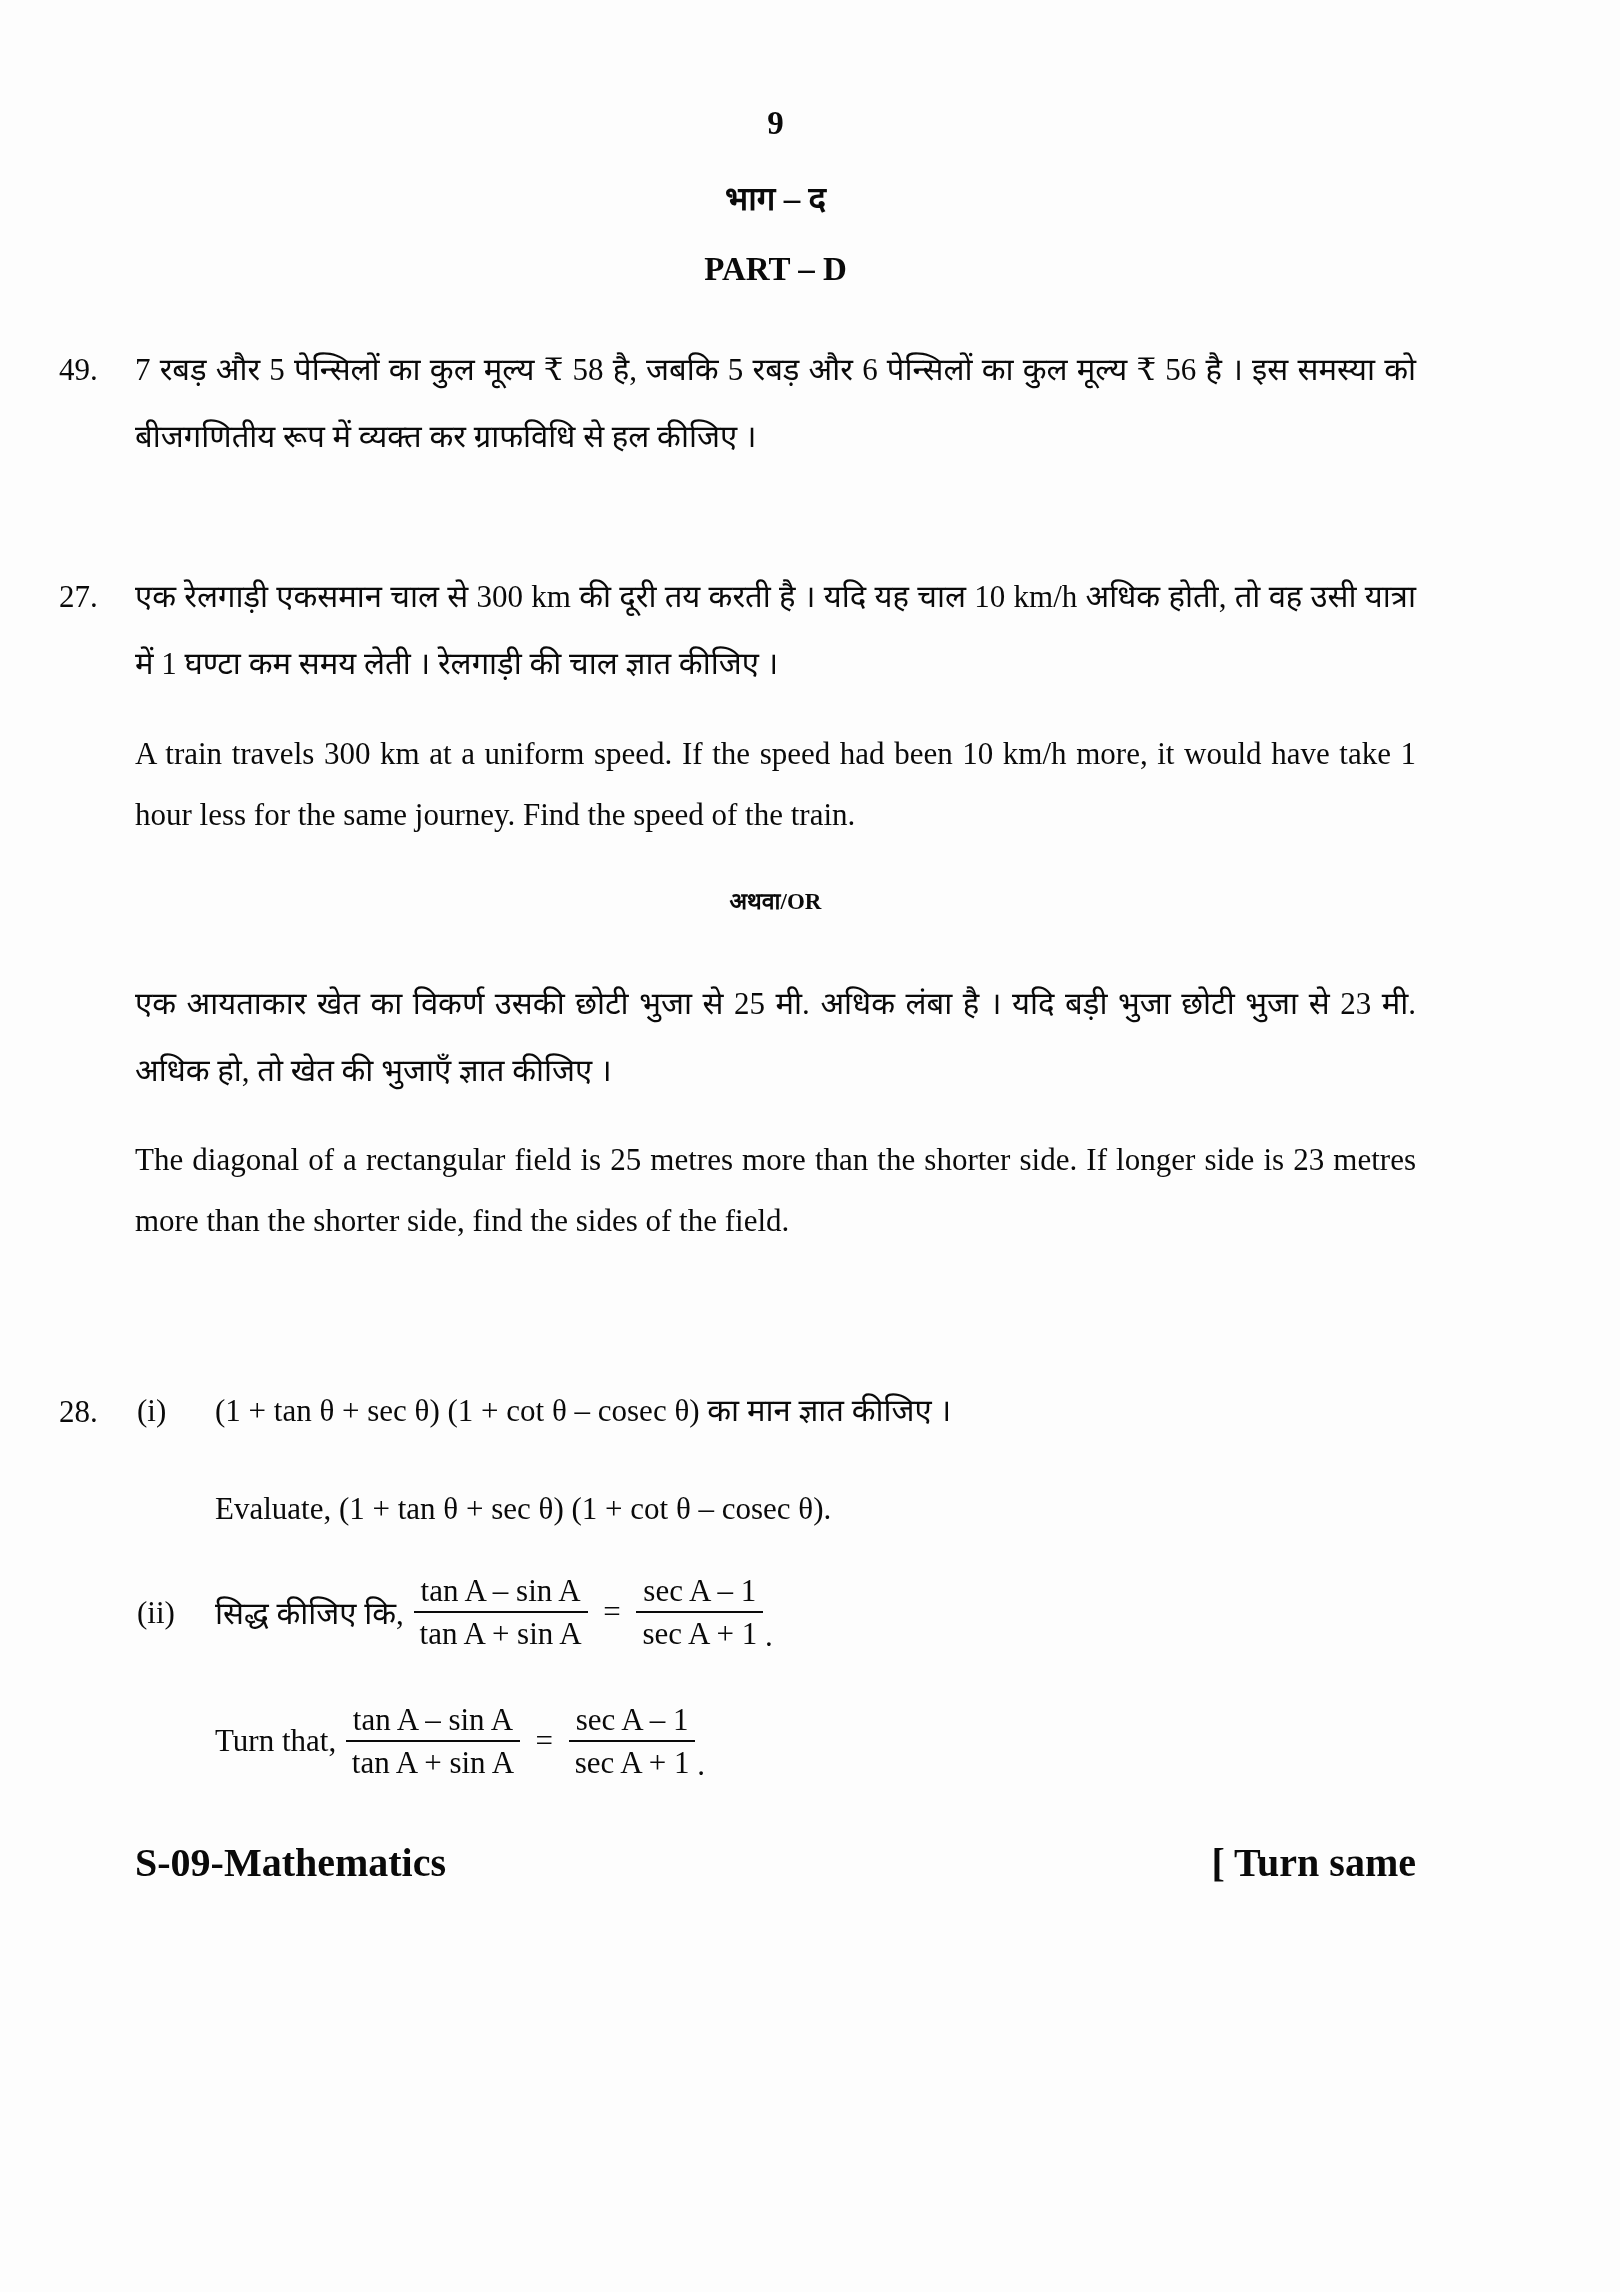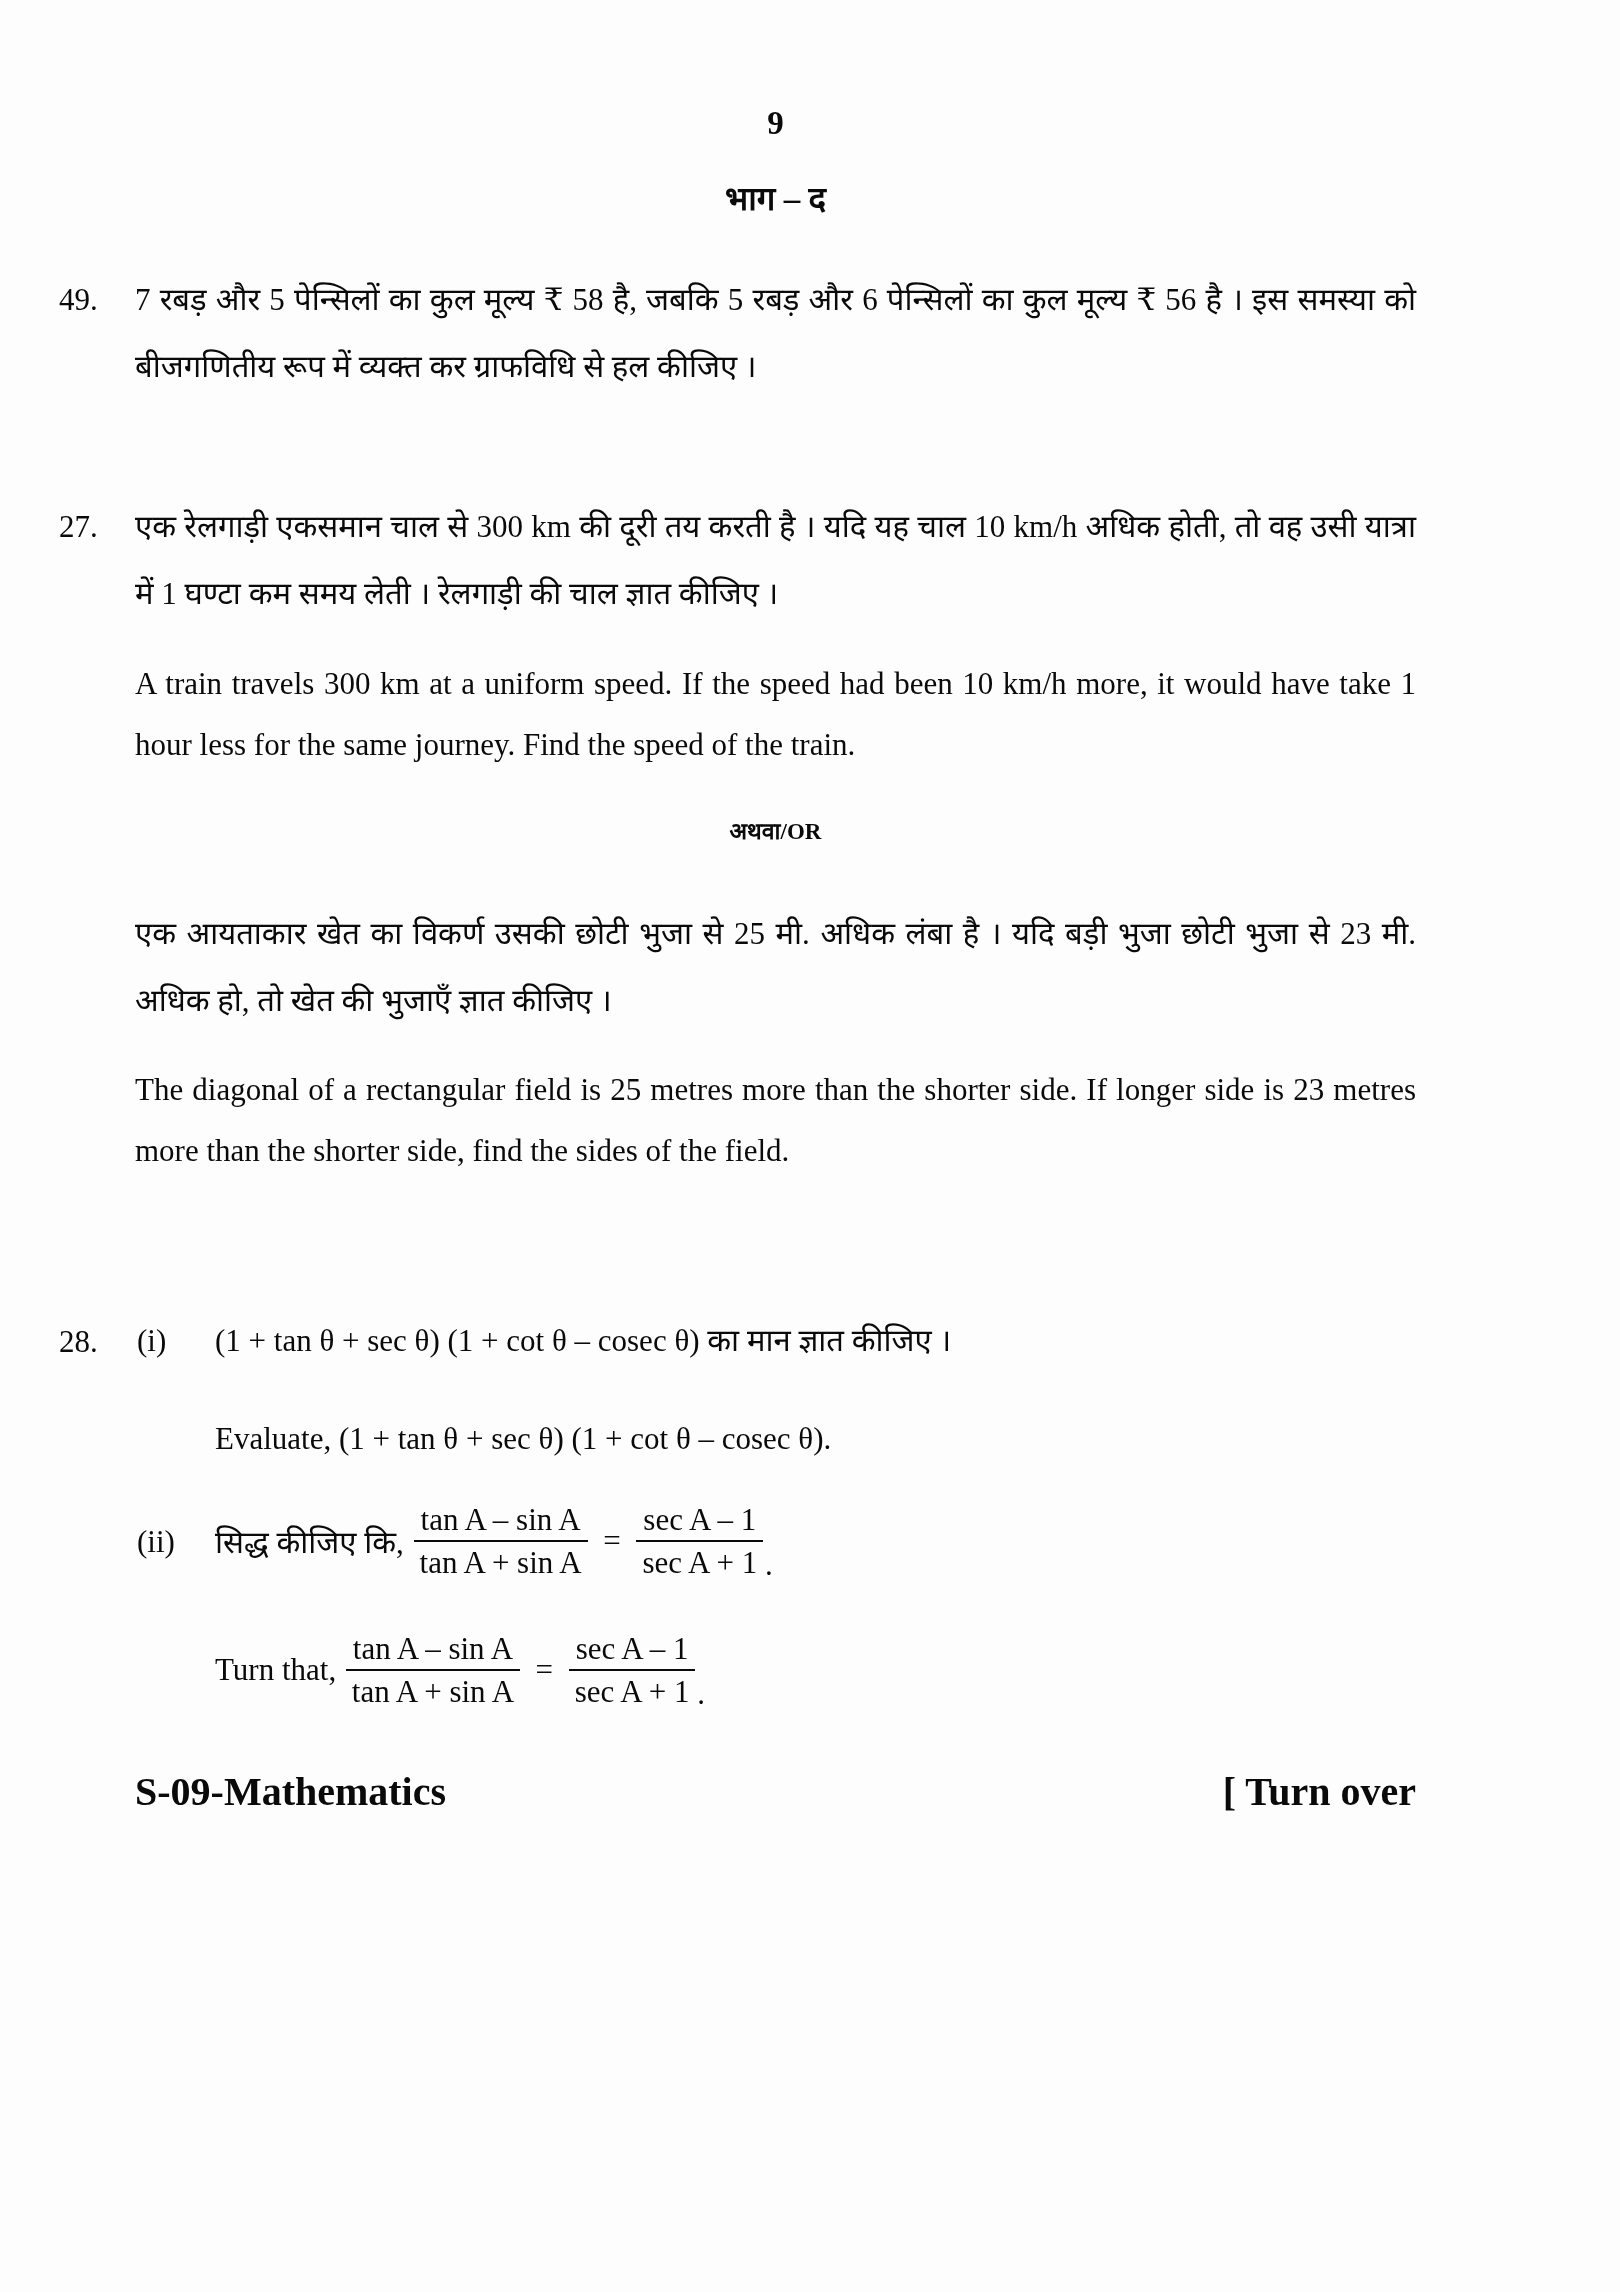--- a/index.html
+++ b/index.html
@@ -111,20 +111,21 @@
 </style>
 </head>
 <body>
 
 <div class="page">
   <div class="content">
 
     <div class="page-number">9</div>
 
     <div class="heading hindi-heading">भाग – द</div>
+    <div class="heading english-heading">PART – D</div>
 
     <section class="question q26">
       <span class="qnum">49.</span>
       <p class="para hindi">7 रबड़ और 5 पेन्सिलों का कुल मूल्य ₹ 58 है, जबकि 5 रबड़ और 6 पेन्सिलों का कुल मूल्य ₹ 56 है । इस समस्या को बीजगणितीय रूप में व्यक्त कर ग्राफविधि से हल कीजिए ।</p>
     </section>
 
     <section class="question q27">
       <span class="qnum">27.</span>
       <p class="para hindi">एक रेलगाड़ी एकसमान चाल से 300 km की दूरी तय करती है । यदि यह चाल 10 km/h अधिक होती, तो वह उसी यात्रा में 1 घण्टा कम समय लेती । रेलगाड़ी की चाल ज्ञात कीजिए ।</p>
       <p class="para english">A train travels 300 km at a uniform speed. If the speed had been 10 km/h more, it would have take 1 hour less for the same journey. Find the speed of the train.</p>
@@ -174,18 +175,18 @@
         <span class="frac">
             <span class="num">sec A – 1</span>
             <span class="den">sec A + 1</span>
           </span>
         <span class="period">.</span>
       </div>
     </section>
 
     <footer class="footer">
       <span>S-09-Mathematics</span>
-      <span>[ Turn over</span>
+      <span>[ Turn same</span>
     </footer>
 
   </div>
 </div>
 
 
 </body></html>

